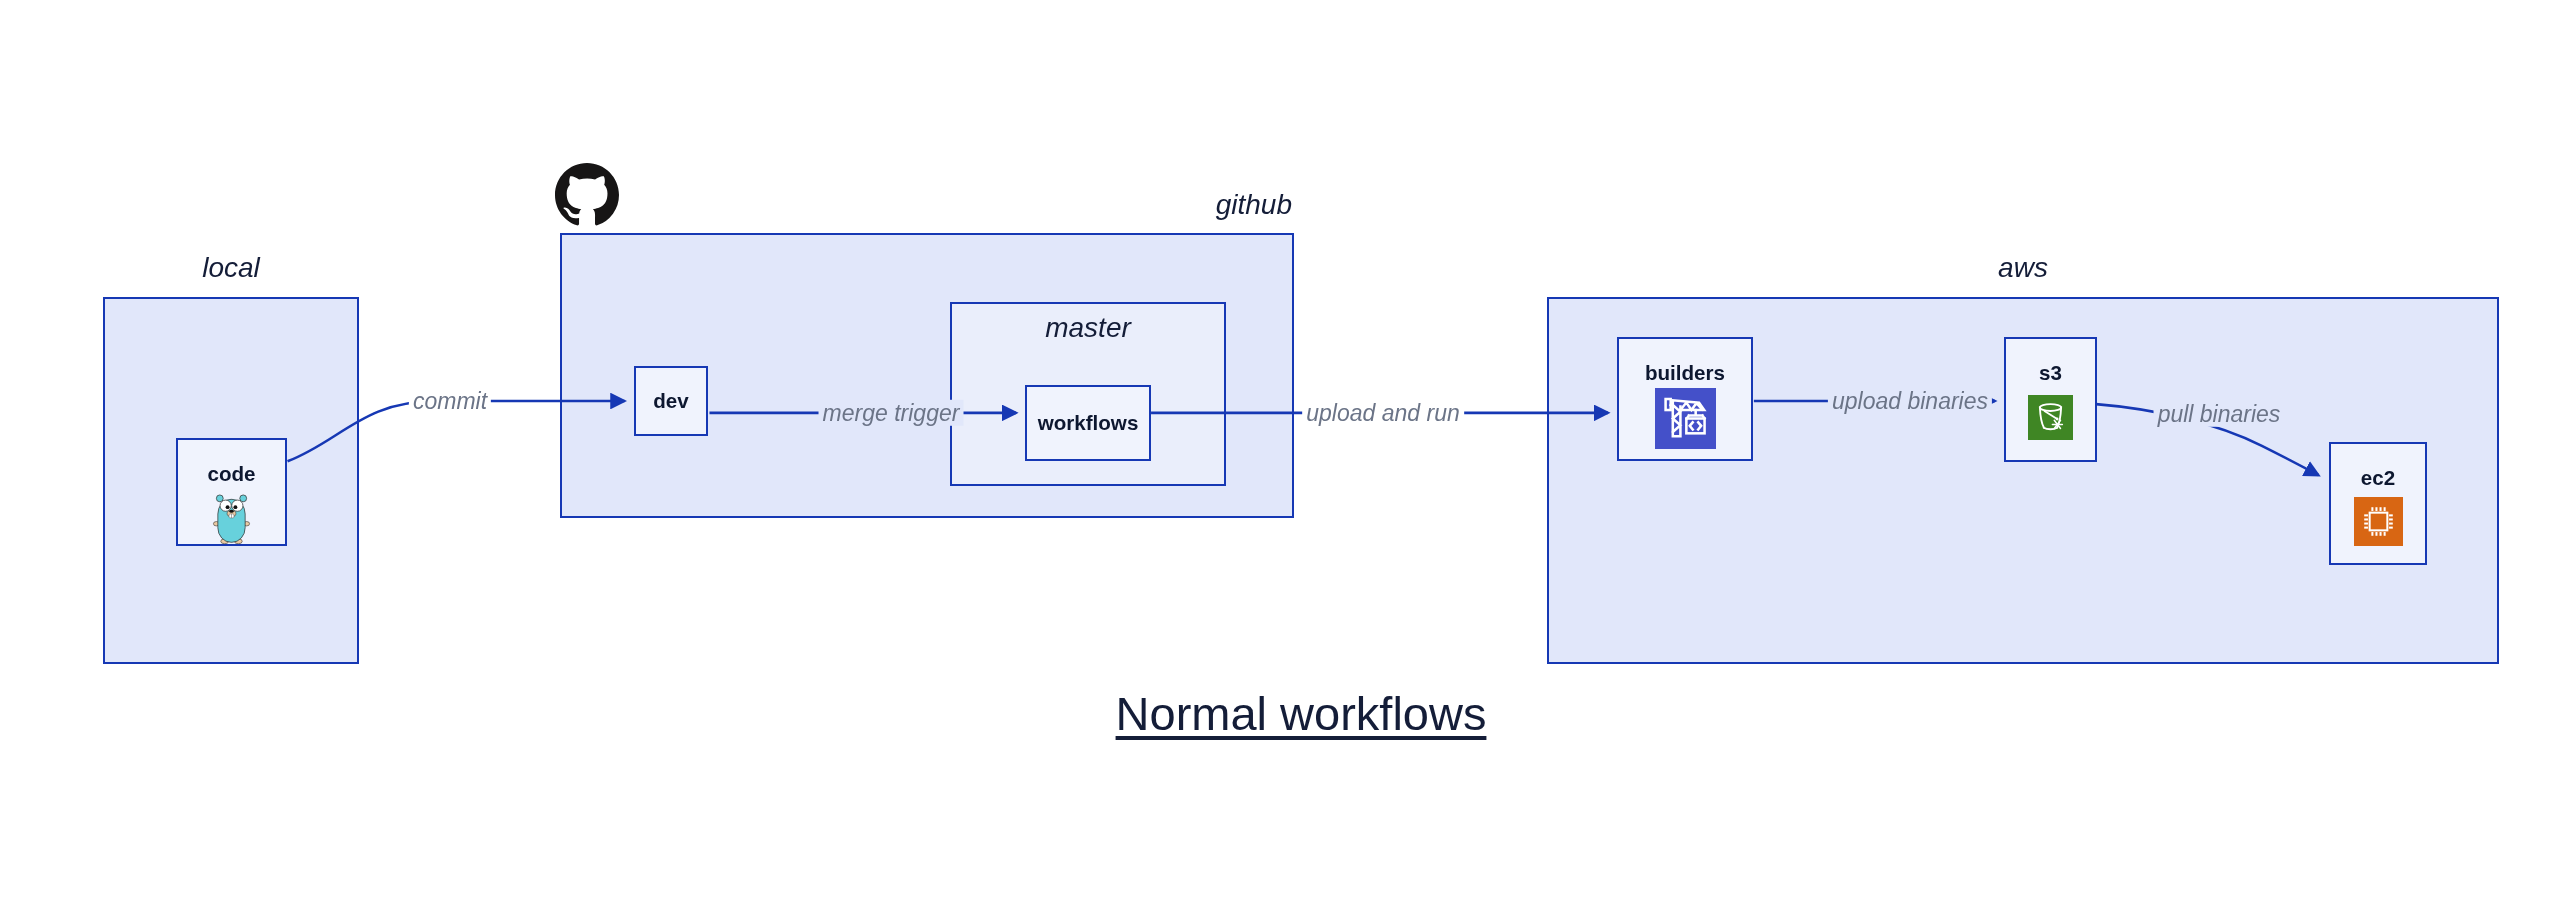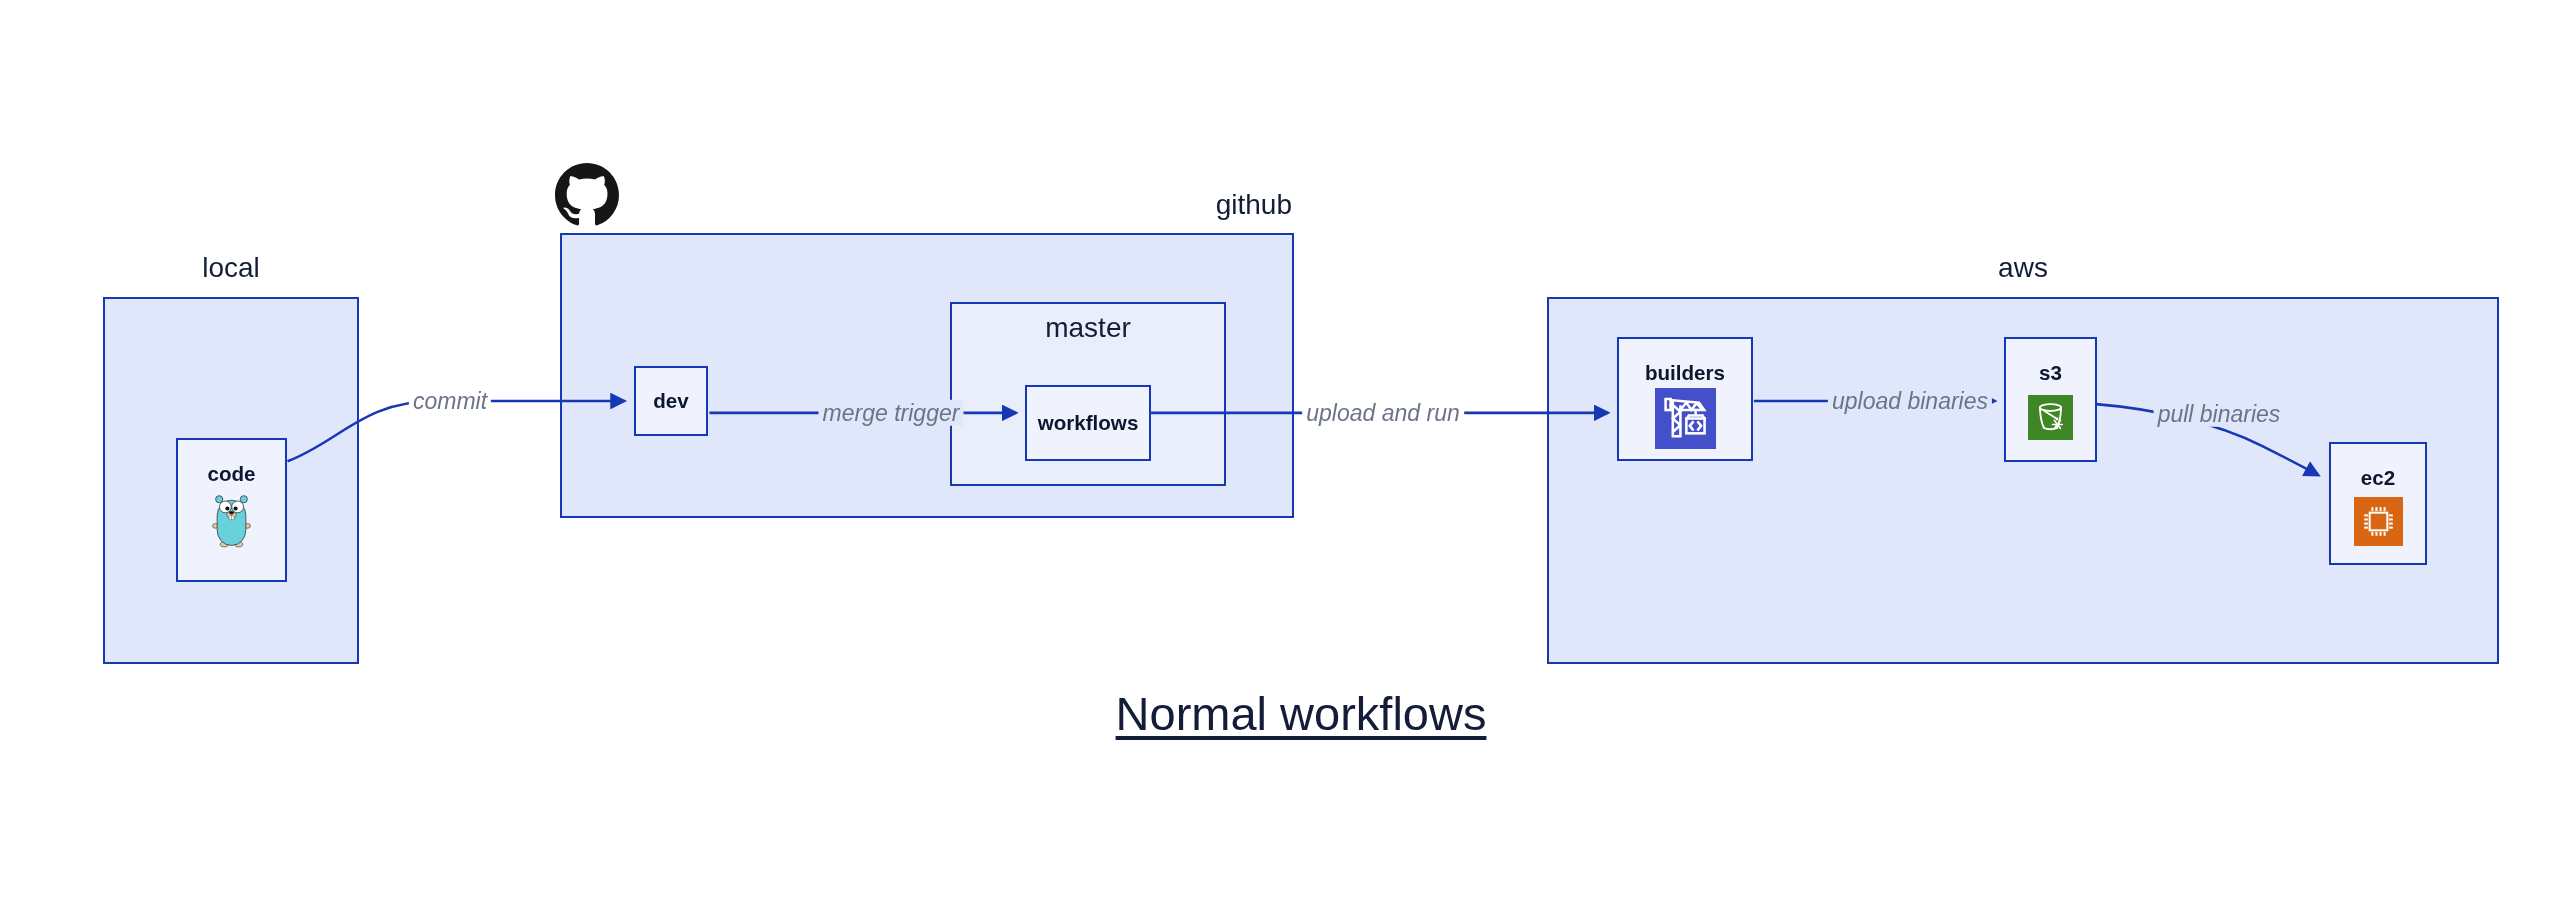--- a/index.html
+++ b/index.html
@@ -15,39 +15,39 @@
     z-index:1;
   }
   #local-box  {left:103px; top:297px; width:256px;  height:367px;}
   #github-box {left:560px;top:233px; width:734px; height:285px;}
   #aws-box    {left:1547px;top:297px; width:952px; height:367px;}
   #master-box {left:950px;top:302px; width:276px;  height:184px;
                background:var(--subgroup_fill);z-index:2;}
   
   .group-label{
     position:absolute;z-index:2;color:var(--navy_text);
-    font-size:28px;line-height:1.1;white-space:nowrap;
+    font-size:28px;line-height:1.1;white-space:nowrap;font-style:italic;
   }
   #local-label {left:103px; top:253px;width:256px; text-align:center;}
   #github-label{left:560px;top:190px;width:732px;text-align:right;}
   #master-label{left:950px;top:269px;width:276px; text-align:center;z-index:3;margin-top:44px;}
   #aws-label   {left:1547px;top:253px;width:952px;text-align:center;}
   
   .node{
     position:absolute;box-sizing:border-box;z-index:3;
     background:var(--node_fill);border:2.6px solid var(--accent_blue);
     display:flex;flex-direction:column;align-items:center;
   }
   .node-label{
     color:var(--node_text);font-weight:bold;font-size:20.6px;line-height:1;
     padding-top:24px;white-space:nowrap;
   }
   .node.center{justify-content:center;}
   .node.center .node-label{padding-top:0;}
-  #code-node     {left:176px; top:438px;width:111px;height:144px;}
+  #code-node     {left:176px; top:438px;width:111px;height:108px;}
   #dev-node      {left:634px;top:366px;width:74px;height:70px;z-index:3;}
   #workflows-node{left:1025px;top:385px;width:126px;height:76px;z-index:3;}
   #builders-node {left:1617px;top:337px;width:136px;height:124px;}
   #s3-node       {left:2004px;top:337px;width:93px;height:125px;}
   #ec2-node      {left:2329px;top:442px;width:98px;height:123px;}
   #code-node  svg.node-icon{margin-top:8.2px;}
   #builders-node svg.node-icon{margin-top:4.1px;}
   #s3-node    svg.node-icon{margin-top:11.3px;}
   #ec2-node   svg.node-icon{margin-top:8.2px;}
   

